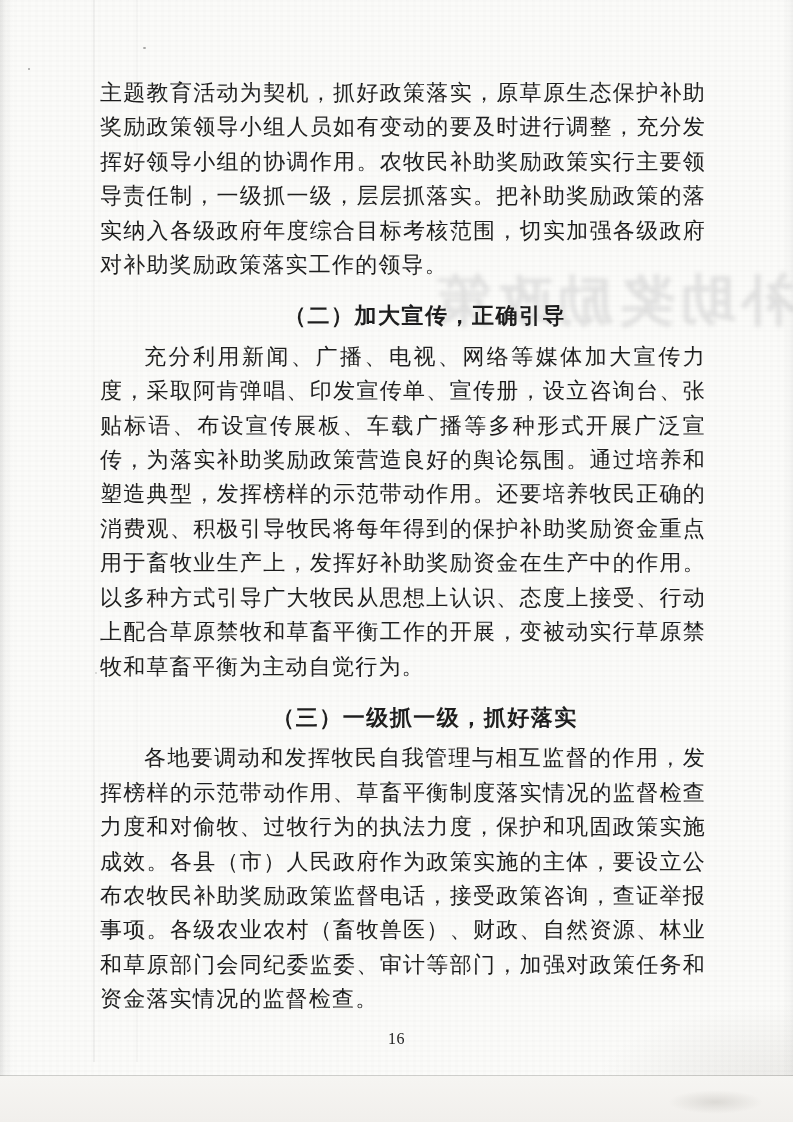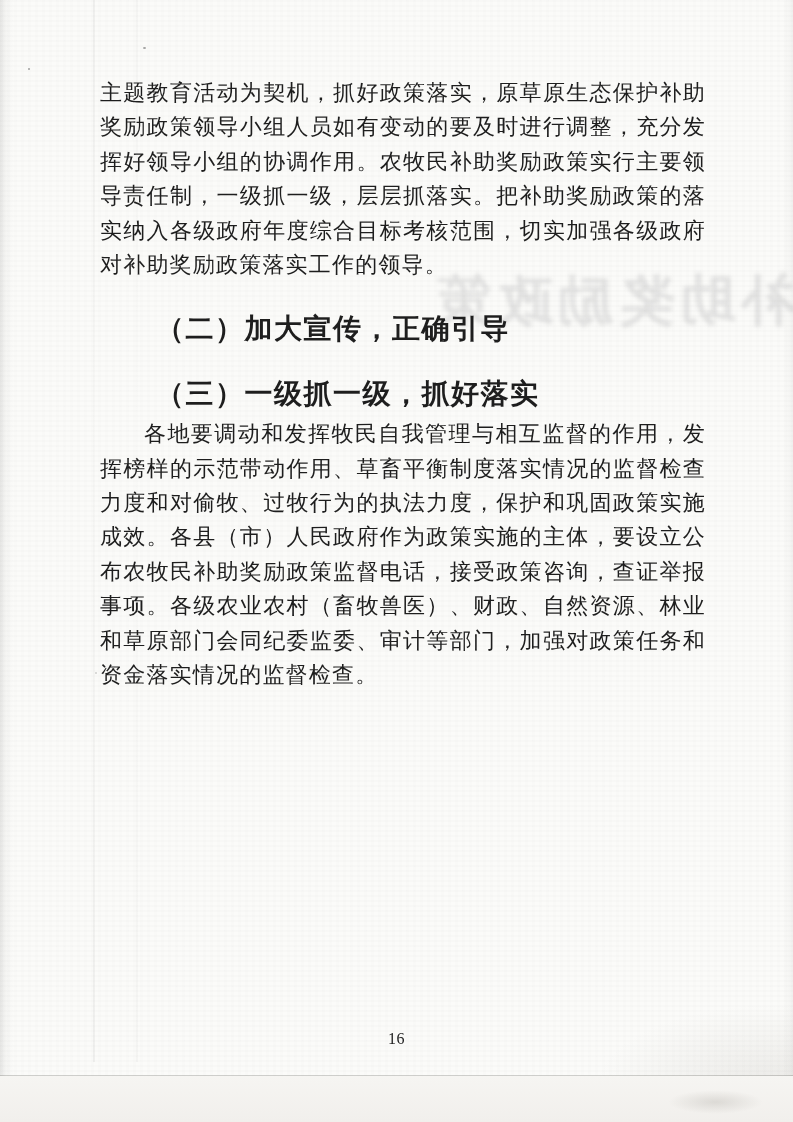--- a/index.html
+++ b/index.html
@@ -77,26 +77,27 @@
     margin:0;
     font-size:22px;
     line-height:34.4px;
     letter-spacing:1.2px;
     text-align:justify;
     text-justify:inter-character;
     text-indent:2em;
   }
   .content p.body.no-indent{text-indent:0;}
   .content h3.heading{
-    margin:30px 0 6px 0;
-    font-size:28px;
+    margin:17px 0 6px 0;
+    font-size:22px;
     line-height:34.4px;
     letter-spacing:1.5px;
     font-weight:bold;
     text-indent:2em;
+    text-align:center;
   }
   .page-number{
     position:absolute;left:0;top:1030px;width:793px;
     text-align:center;
     font-size:16px;letter-spacing:0.5px;
     color:#222;
   }
 </style>
 </head>
 <body>
@@ -105,20 +106,21 @@
   <div class="texture"></div>
 
   <div class="streak s1"></div>
   <div class="streak s2"></div>
 
   <div class="bleedthrough">补助奖励政策</div>
 
   <main class="content">
       <p class="body no-indent">主题教育活动为契机，抓好政策落实，原草原生态保护补助奖励政策领导小组人员如有变动的要及时进行调整，充分发挥好领导小组的协调作用。农牧民补助奖励政策实行主要领导责任制，一级抓一级，层层抓落实。把补助奖励政策的落实纳入各级政府年度综合目标考核范围，切实加强各级政府对补助奖励政策落实工作的领导。</p>
       <h3 class="heading">（二）加大宣传，正确引导</h3>
+      <p class="body">充分利用新闻、广播、电视、网络等媒体加大宣传力度，采取阿肯弹唱、印发宣传单、宣传册，设立咨询台、张贴标语、布设宣传展板、车载广播等多种形式开展广泛宣传，为落实补助奖励政策营造良好的舆论氛围。通过培养和塑造典型，发挥榜样的示范带动作用。还要培养牧民正确的消费观、积极引导牧民将每年得到的保护补助奖励资金重点用于畜牧业生产上，发挥好补助奖励资金在生产中的作用。以多种方式引导广大牧民从思想上认识、态度上接受、行动上配合草原禁牧和草畜平衡工作的开展，变被动实行草原禁牧和草畜平衡为主动自觉行为。</p>
       <h3 class="heading">（三）一级抓一级，抓好落实</h3>
       <p class="body">各地要调动和发挥牧民自我管理与相互监督的作用，发挥榜样的示范带动作用、草畜平衡制度落实情况的监督检查力度和对偷牧、过牧行为的执法力度，保护和巩固政策实施成效。各县（市）人民政府作为政策实施的主体，要设立公布农牧民补助奖励政策监督电话，接受政策咨询，查证举报事项。各级农业农村（畜牧兽医）、财政、自然资源、林业和草原部门会同纪委监委、审计等部门，加强对政策任务和资金落实情况的监督检查。</p>
     </main>
 
   <div class="page-number">16</div>
 
   <div class="page-bottom-edge"></div>
   <div class="scanner-band"></div>
   <div class="smudge"></div>
 

